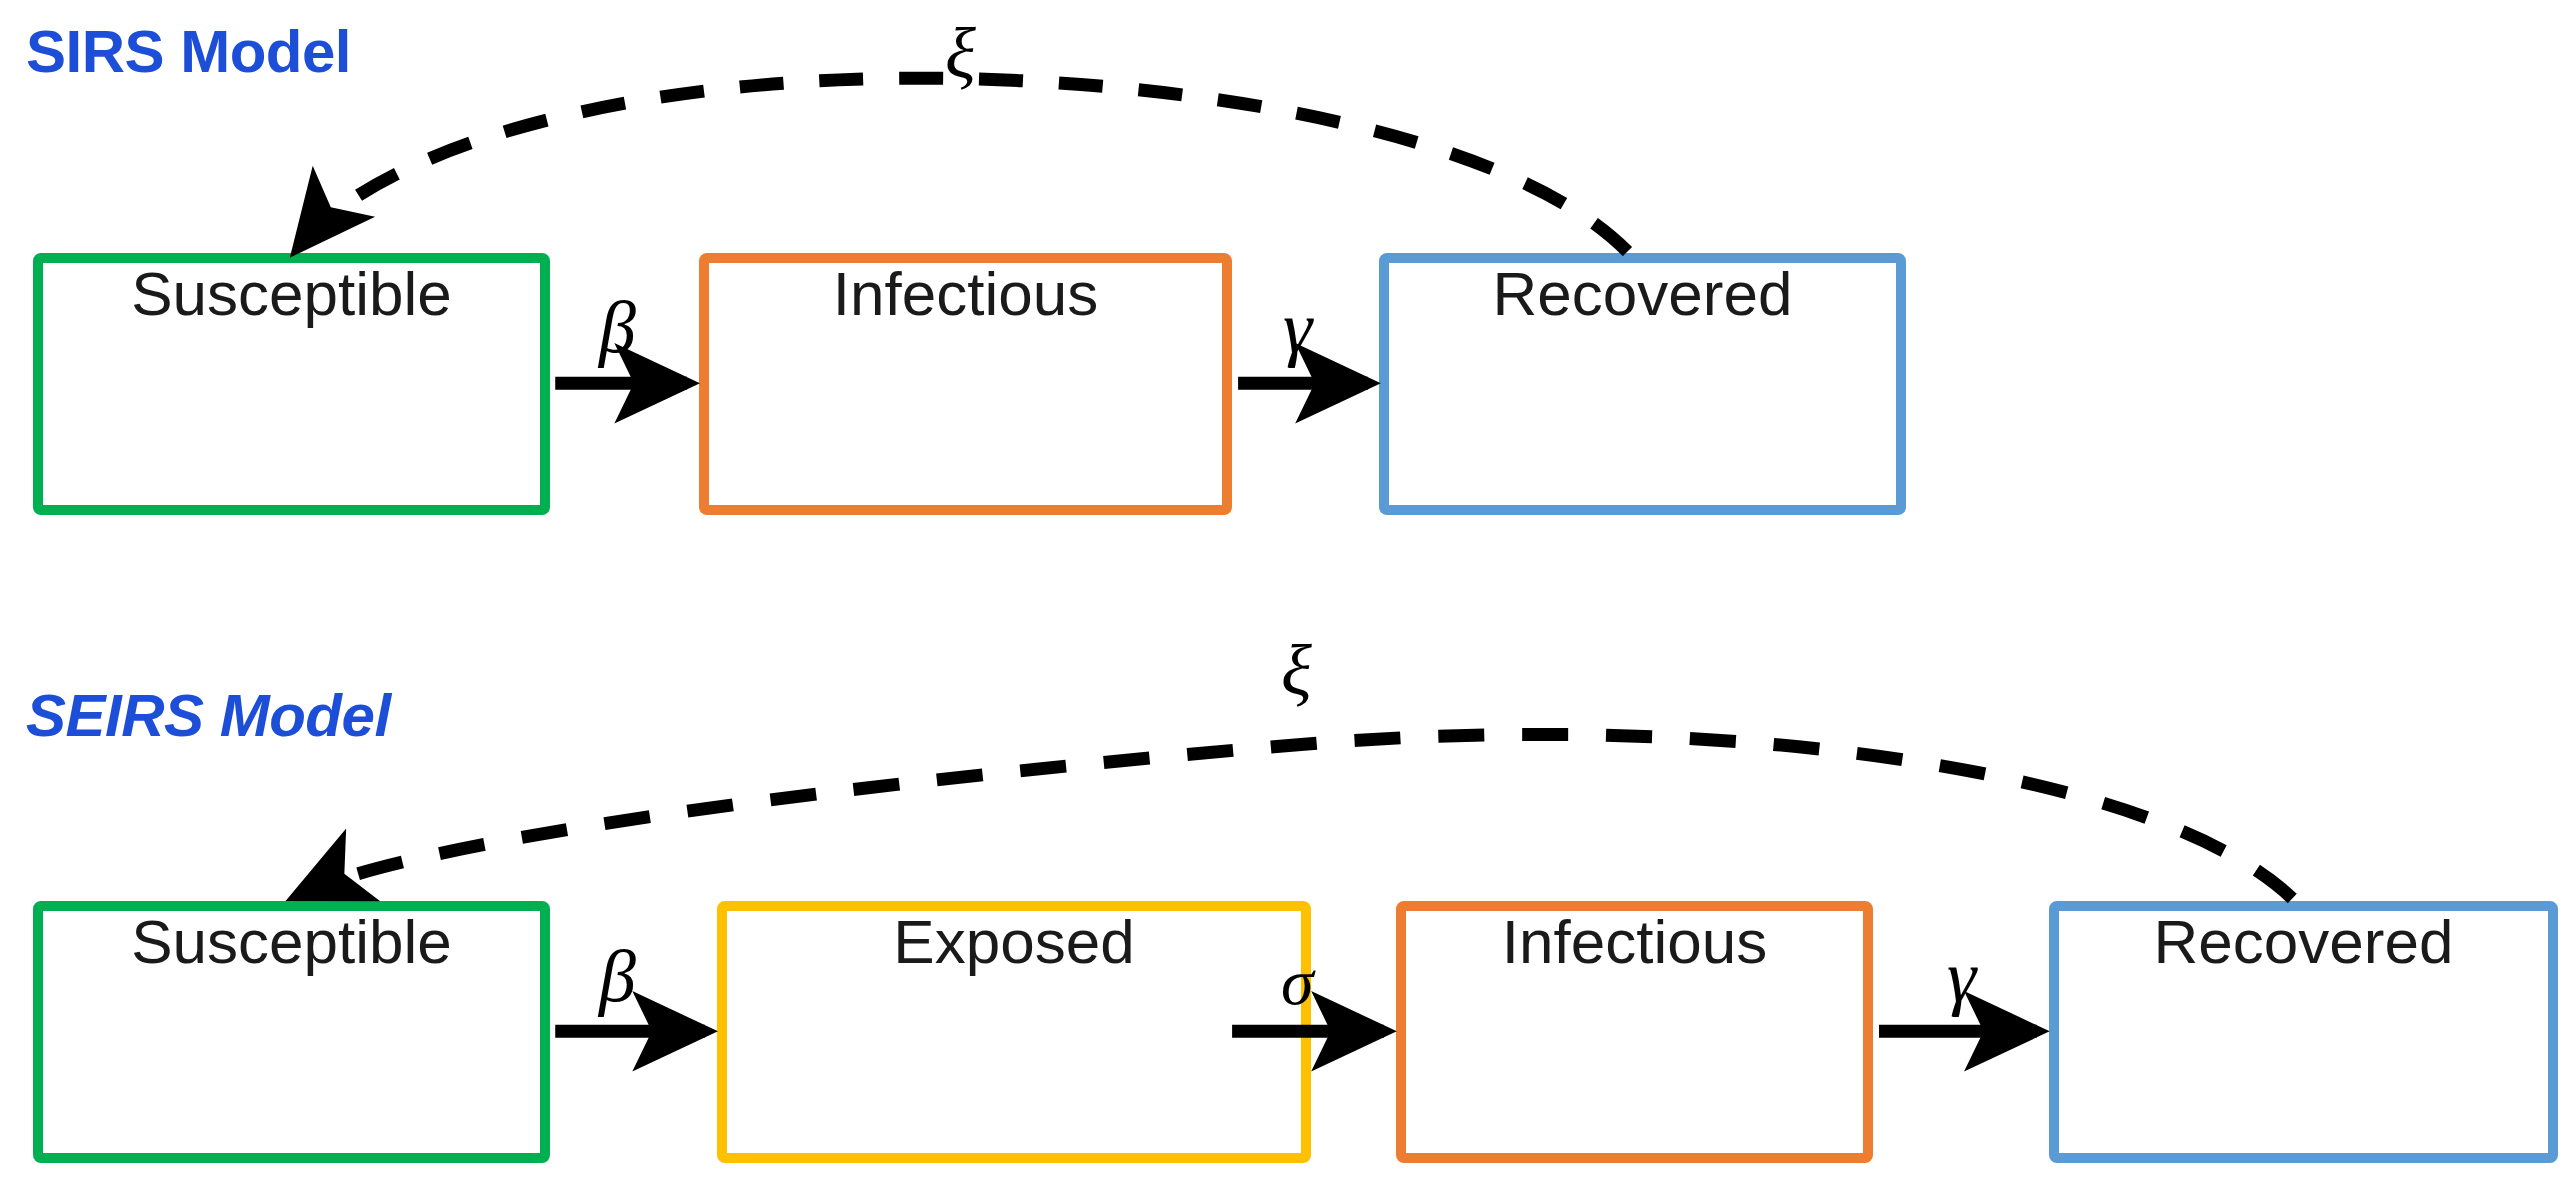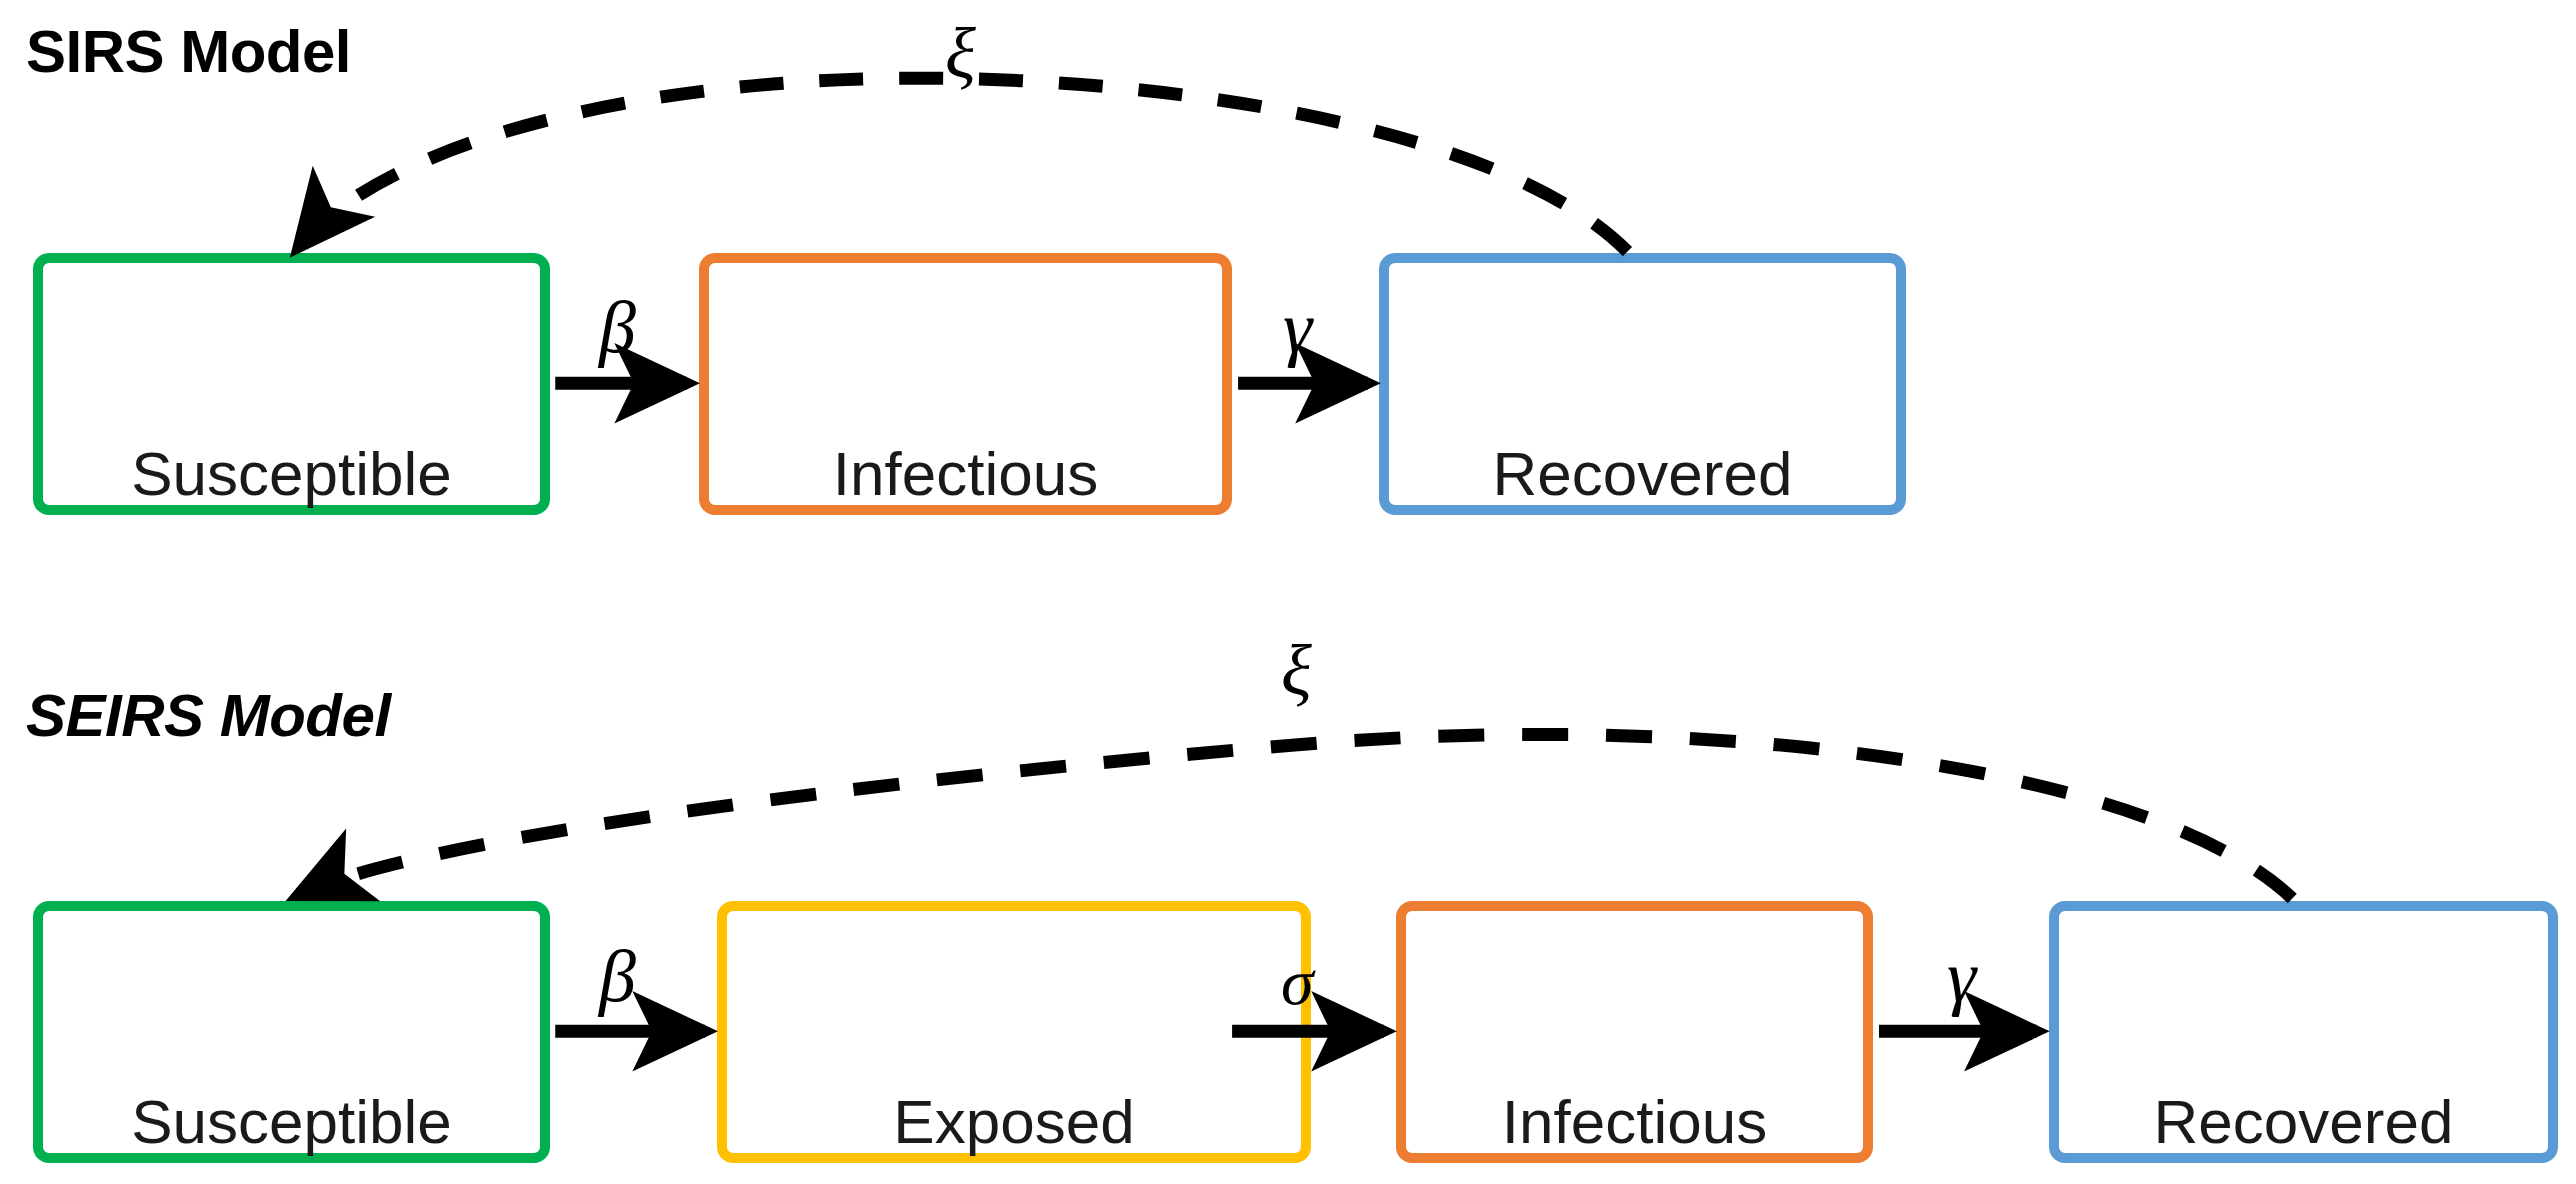--- a/index.html
+++ b/index.html
@@ -15,32 +15,32 @@
     width: 2576px;
     height: 1184px;
     background: #ffffff;
     overflow: hidden;
   }
   .model-title {
     position: absolute;
     font-family: "Liberation Sans", sans-serif;
     font-weight: bold;
     font-size: 60px;
-    color: #000000;
+    color: #1d4ed8;
     letter-spacing: -0.5px;
     white-space: nowrap;
   }
   .state-box {
     position: absolute;
     box-sizing: border-box;
     background: #ffffff;
     border-style: solid;
-    border-radius: 16px;
+    border-radius: 8px;
     display: flex;
-    align-items: flex-end;
+    align-items: flex-start;
     justify-content: center;
   }
   .state-label {
     font-family: "Liberation Sans", sans-serif;
     font-size: 62px;
     color: #1a1a1a;
     white-space: nowrap;
     line-height: 1;
   }
   .rate-label {

